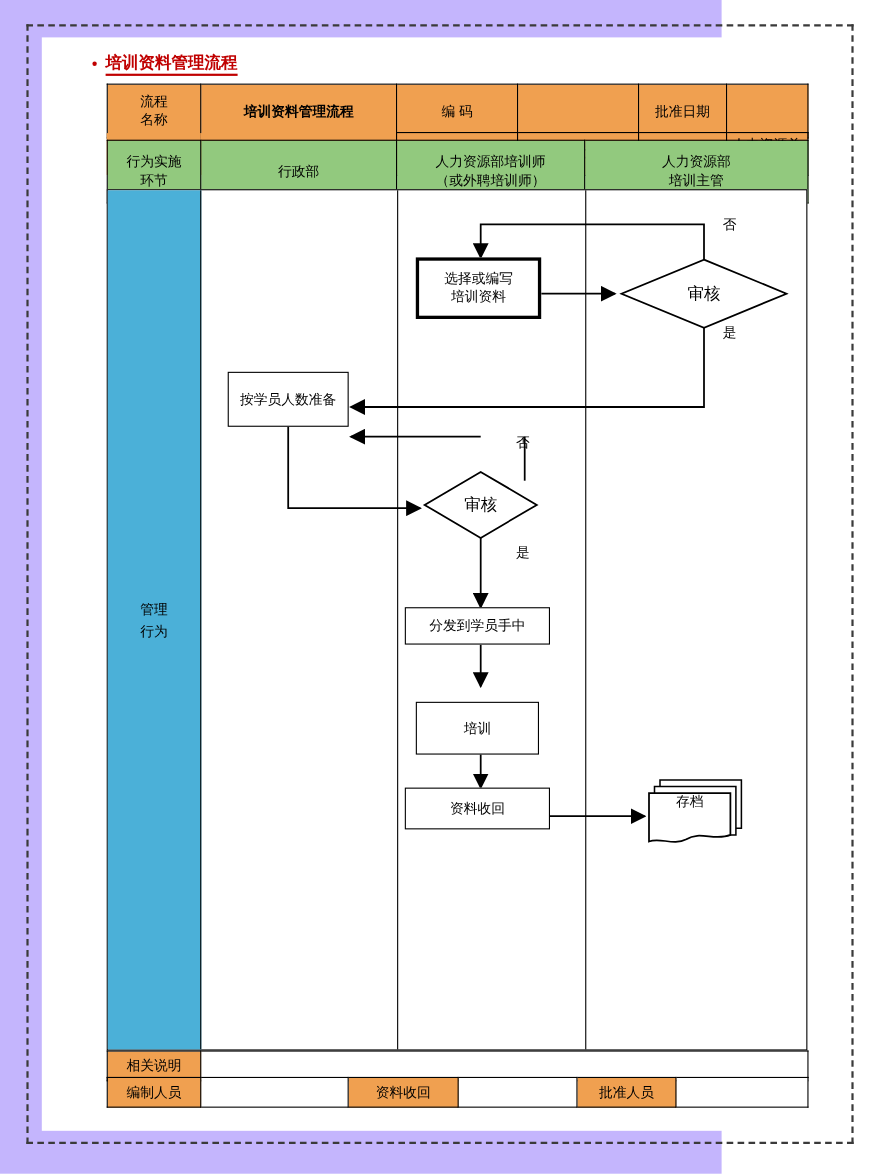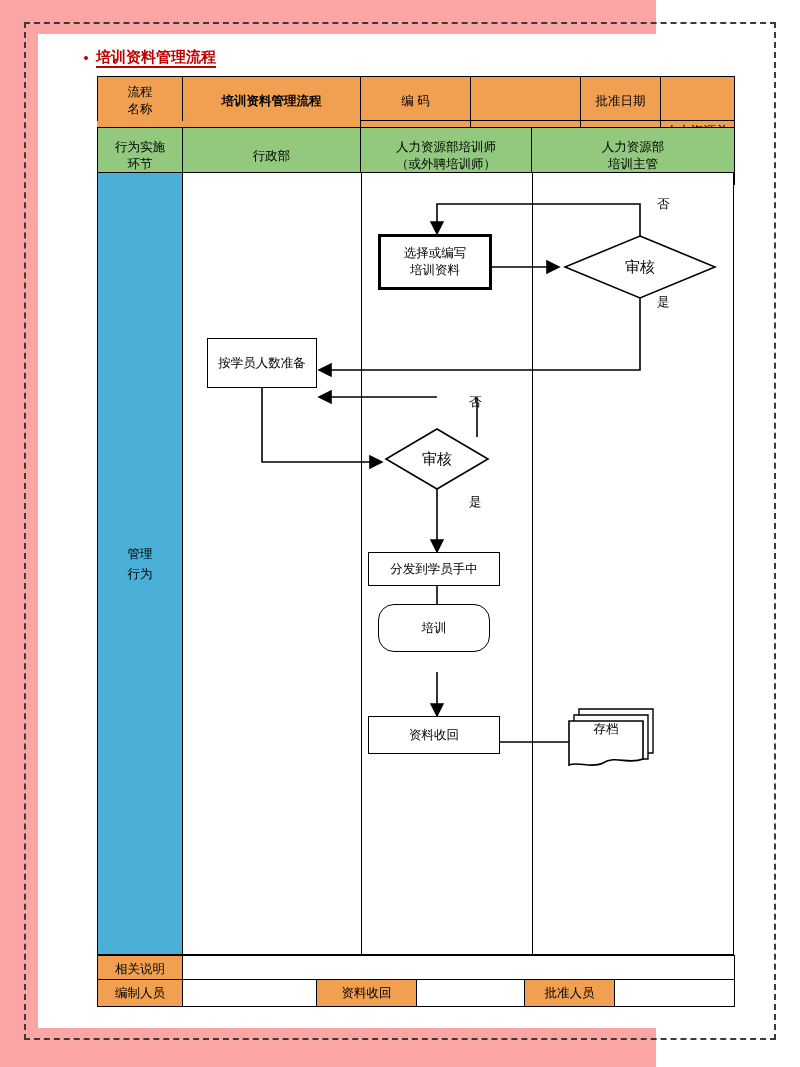--- a/index.html
+++ b/index.html
@@ -11,21 +11,21 @@
     width: 800px;
     height: 1067px;
     font-family: "Liberation Sans", "DejaVu Sans", sans-serif;
     position: relative;
     overflow: hidden;
   }
   .page {
     position: absolute;
     left: 0; top: 0;
     width: 656px; height: 1067px;
-    background: #fca5a5;
+    background: #c4b5fd;
   }
   .dashed-frame {
     position: absolute;
     left: 24px; top: 22px;
     width: 752px; height: 1018px;
     border: 2px dashed #3a3a3a;
     box-sizing: border-box;
   }
   .white-sheet {
     position: absolute;
@@ -331,29 +331,29 @@
       <div class="diamond-label">审核</div>
     </div>
 
     <div class="branch-label" style="left:372px; top:222px;">否</div>
     <div class="branch-label" style="left:372px; top:322px;">是</div>
 
     <div class="node" style="left:271px; top:380px; width:132px; height:34px;">
       <span>分发到学员手中</span>
     </div>
 
-    <div class="node" style="left:281px; top:432px; width:112px; height:48px;border-radius:16px;">
+    <div class="node" style="left:281px; top:466px; width:112px; height:48px;">
       <span>培训</span>
     </div>
 
     <div class="node" style="left:271px; top:544px; width:132px; height:38px;">
       <span>资料收回</span>
     </div>
 
-    <div class="doc-stack" style="left:468px; top:535px; width:96px; height:66px;">
+    <div class="doc-stack" style="left:489px; top:535px; width:96px; height:66px;">
       <svg width="96" height="66">
         <path d="M14,2 H88 V46 H14 Z" fill="#fff" stroke="#000" stroke-width="1.4"></path>
         <path d="M9,8 H83 V52 H9 Z" fill="#fff" stroke="#000" stroke-width="1.4"></path>
         <path d="M4,14 H78 V52 C64,58 50,48 38,56 C26,62 14,54 4,58 Z" fill="#fff" stroke="#000" stroke-width="1.6"></path>
       </svg>
       <div class="doc-label">存档</div>
     </div>
   </div>
 
   <table class="tbl-bottom">

